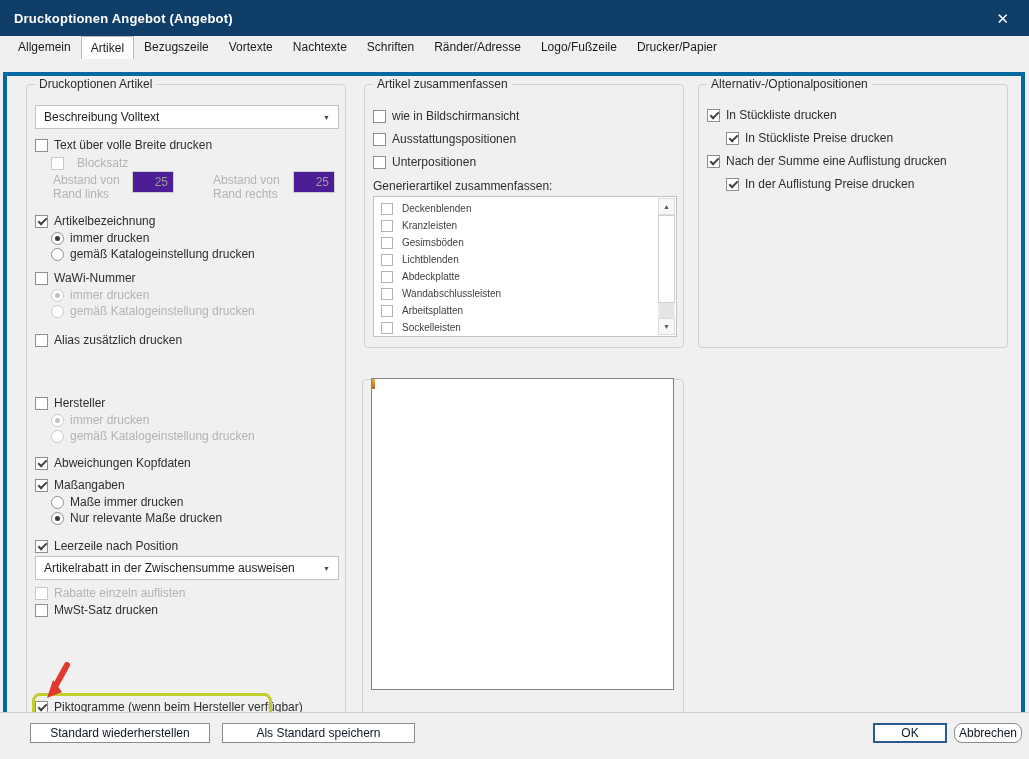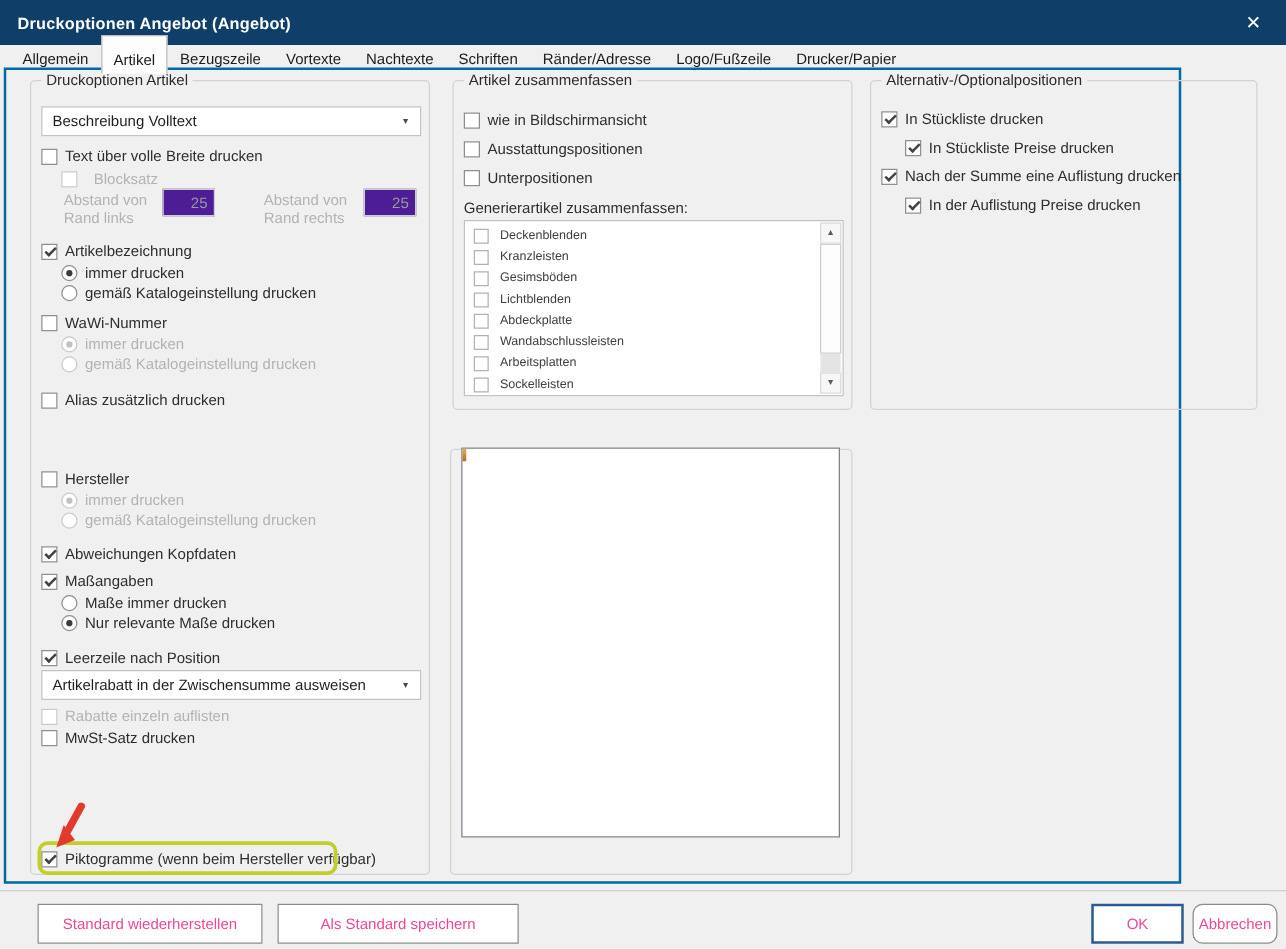--- a/index.html
+++ b/index.html
@@ -6,24 +6,24 @@
   .dialog{position:relative;width:1029px;height:759px;background:#f0f0f0;overflow:hidden;box-sizing:border-box;}
 
   
   .titlebar{position:absolute;top:0;left:0;width:100%;height:36px;background:#0f3e68;display:flex;align-items:center;box-sizing:border-box;padding:0 14px;}
   .titlebar .title{color:#fff;font-size:13px;font-weight:600;letter-spacing:.2px;}
   .titlebar .close{margin-left:auto;color:#fff;font-size:15px;line-height:1;cursor:pointer;padding:2px 6px;}
 
   
   .tabstrip{position:absolute;top:36px;left:3px;height:22px;display:flex;align-items:flex-end;padding-left:5px;z-index:2;}
   .tab{font-size:12px;color:#1c1c1c;padding:3px 9px 4px;border:1px solid transparent;border-bottom:none;white-space:nowrap;cursor:pointer;}
-  .tab.active{background:#fdfdfd;border-color:#b9b9b9;padding-top:12px;margin-bottom:-1px;}
+  .tab.active{background:#fdfdfd;border-color:#b9b9b9;padding-top:4px;margin-bottom:-1px;}
 
   
-  .pane{position:absolute;top:54px;left:3px;width:942px;height:653px;border:2px solid #0369a1;background:#f0f0f0;box-sizing:border-box;}
+  .pane{position:absolute;top:72px;left:3px;width:1022px;height:653px;border:4px solid #0369a1;background:#f0f0f0;box-sizing:border-box;}
 
   .group{position:absolute;border:1px solid #d2d2d2;border-radius:4px;box-sizing:border-box;}
   .gtitle{position:absolute;top:-8px;left:8px;background:#f0f0f0;padding:0 4px;font-size:12px;color:#2b2b2b;white-space:nowrap;}
 
   .row{position:absolute;display:flex;align-items:center;gap:6px;height:16px;font-size:12px;color:#2e2e2e;white-space:nowrap;}
   .lbl{line-height:14px;}
   .dis .lbl{color:#b3b3b3;}
 
   .cb{width:13px;height:13px;background:#fff;border:1px solid #8f8f8f;box-sizing:border-box;position:relative;flex:none;}
   .cb.on::after{content:"";position:absolute;left:2px;top:2px;width:7px;height:3px;border-left:2px solid #424242;border-bottom:2px solid #424242;transform:rotate(-45deg);}
@@ -49,21 +49,21 @@
   .sb-thumb{position:absolute;left:0;top:17px;width:17px;height:88px;background:#fdfdfd;border:1px solid #cfcfcf;box-sizing:border-box;cursor:pointer;}
   .sb-gap{position:absolute;left:1px;top:105px;width:15px;height:15px;background:#e4e4e4;}
 
   .preview{position:absolute;left:8px;top:-2px;width:303px;height:312px;background:#fff;border:1px solid #7d828b;box-sizing:border-box;}
   .corner-mark{position:absolute;left:0px;top:0px;width:3px;height:10px;background:linear-gradient(#e8b04c,#b06a25);}
 
   .hl{position:absolute;left:5px;top:608px;width:240px;height:27px;border:3px solid #c2ce29;border-radius:8px;box-sizing:border-box;pointer-events:none;}
   .annot-arrow{position:absolute;left:17px;top:577px;}
 
   .footer{position:absolute;left:0;top:712px;width:100%;height:47px;background:#f0f0f0;border-top:1px solid #d0d0d0;box-sizing:border-box;}
-  .btn{position:absolute;top:10px;height:32px;background:#fff;border:1px solid #8c8c8c;box-sizing:border-box;display:flex;align-items:center;justify-content:center;font-size:12px;color:#ec4899;cursor:pointer;}
+  .btn{position:absolute;top:10px;height:20px;background:#fff;border:1px solid #8c8c8c;box-sizing:border-box;display:flex;align-items:center;justify-content:center;font-size:12px;color:#0f172a;cursor:pointer;}
   .btn.default{border:2px solid #2a5a8f;}
 </style>
 </head>
 <body>
 
 <div class="dialog">
 
   <div class="titlebar">
     <span class="title">Druckoptionen Angebot (Angebot)</span>
     <span class="close">✕</span>

